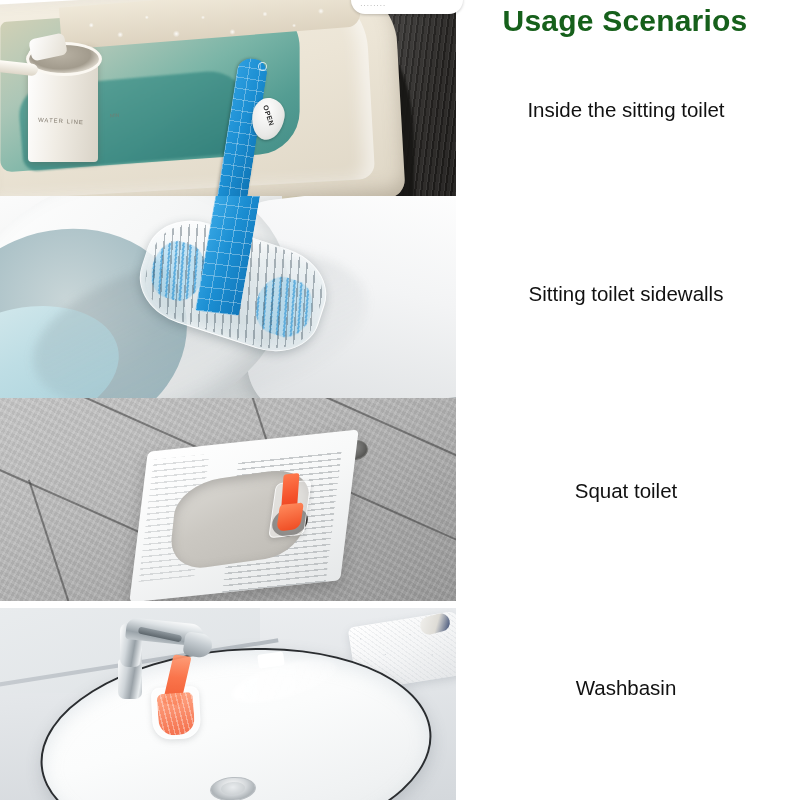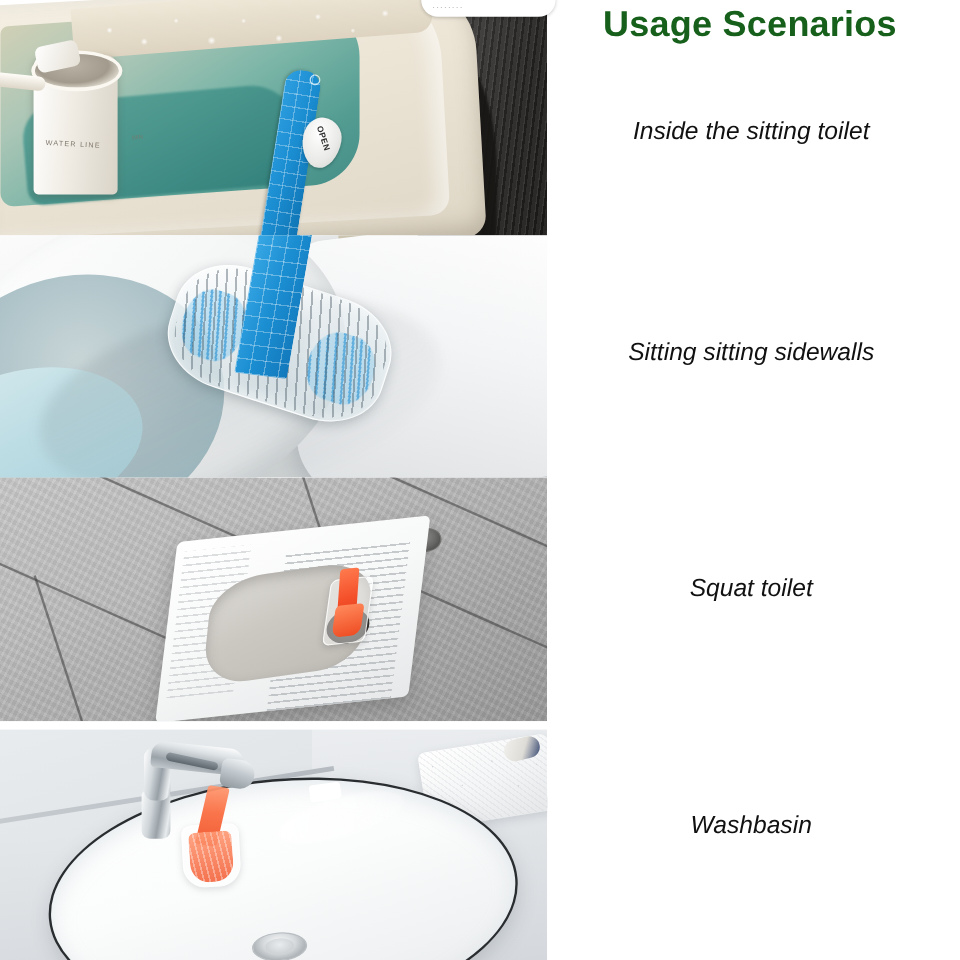--- a/index.html
+++ b/index.html
@@ -475,21 +475,20 @@
     white-space:nowrap;
   }
   .label {
     position:absolute;
     left:0; right:4px;
     text-align:center;
     font-size:20.5px;
     color:#111111;
     line-height:1.2;
     white-space:nowrap;
-    font-style:italic;
   }
   .lb1 { top:98px; }
   .lb2 { top:282px; }
   .lb3 { top:479px; }
   .lb4 { top:676px; }
 
   
   .badge {
     position:absolute;
     left:351px; top:-14px;
@@ -599,21 +598,21 @@
       <div class="gel-orange"></div>
       <div class="gel-orange2"></div>
       <div class="white-top-band"></div>
     </div>
 
   </div>
 
   <div class="text-col">
     <div class="title">Usage Scenarios</div>
     <div class="label lb1">Inside the sitting toilet</div>
-    <div class="label lb2">Sitting sitting sidewalls</div>
+    <div class="label lb2">Sitting toilet sidewalls</div>
     <div class="label lb4">Washbasin</div>
     <div class="label lb3">Squat toilet</div>
   </div>
 
   <div class="badge">
     <div class="badge-text">········</div>
   </div>
 
 </div>
 

